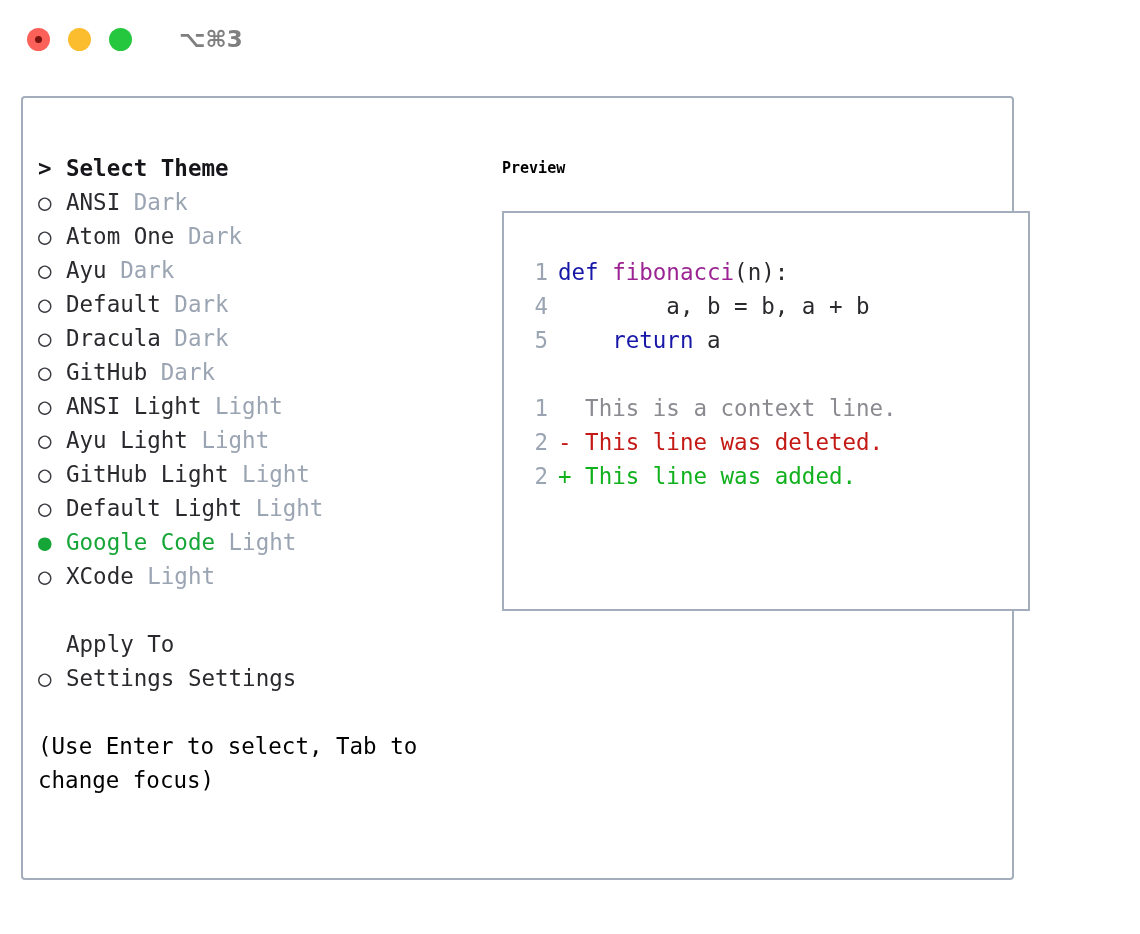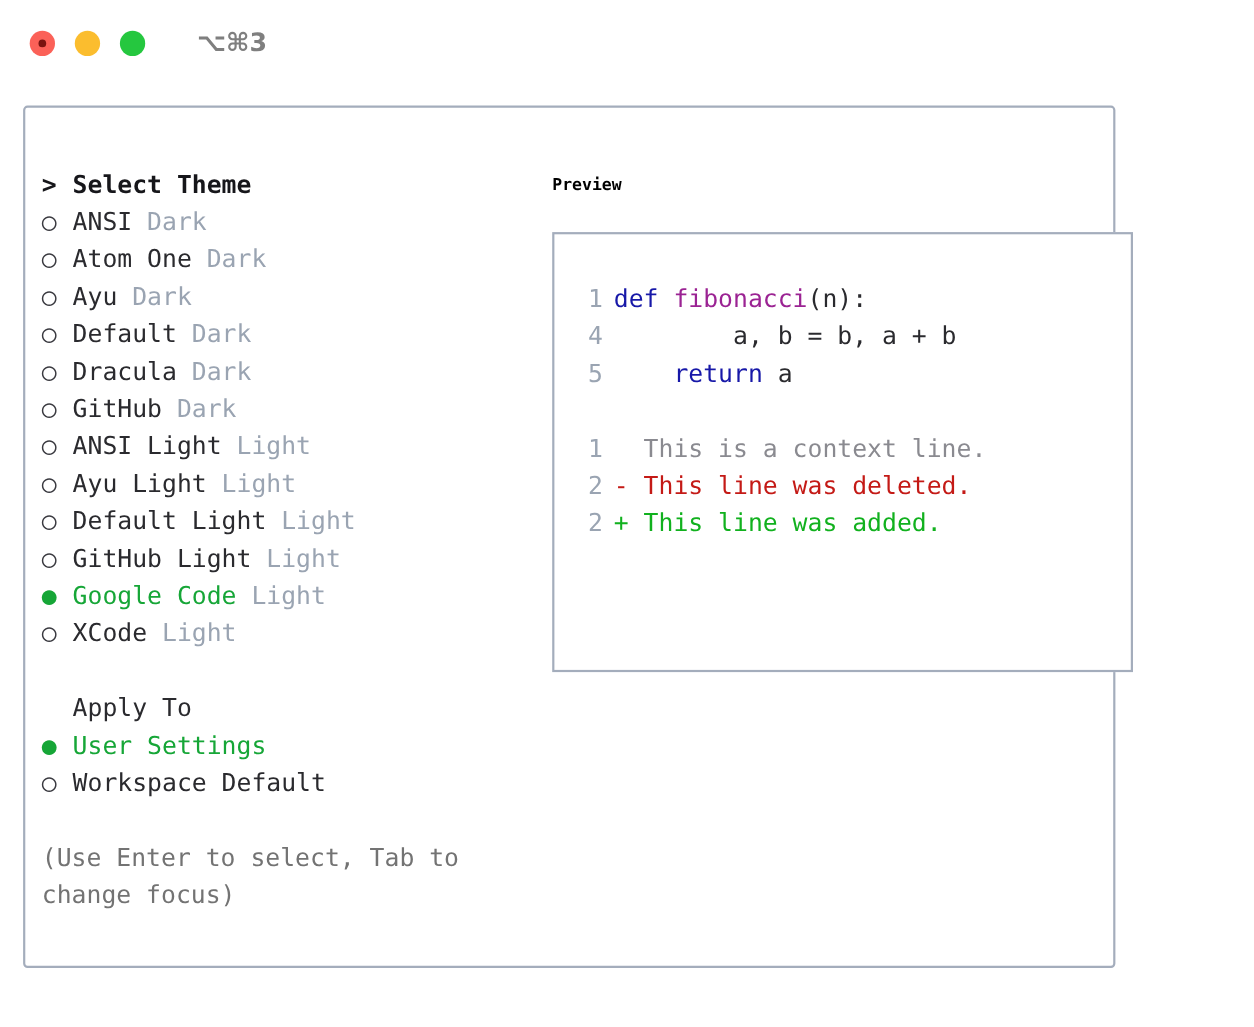--- a/index.html
+++ b/index.html
@@ -113,21 +113,21 @@
   .bullet-off { color: #3a3a40; }
 
   .label-selected { color: #16a637; }
   .label-normal   { color: #2a2a2e; }
 
   .tag { color: #9aa4b2; }
 
   .spacer-line { height: 34px; }
 
   .hint {
-    color: #737373;
+    color: #000000;
     font-size: 22.5px;
     line-height: 34px;
     white-space: pre;
   }
 
   
   .right-col {
     position: absolute;
     left: 479px;
     top: 53px;
@@ -196,33 +196,32 @@
 
       <div id="theme-list">
           <div class="tui-line"><span class="marker bullet-off">○ </span><span class="label-normal">ANSI</span><span class="tag"> Dark</span></div>
           <div class="tui-line"><span class="marker bullet-off">○ </span><span class="label-normal">Atom One</span><span class="tag"> Dark</span></div>
           <div class="tui-line"><span class="marker bullet-off">○ </span><span class="label-normal">Ayu</span><span class="tag"> Dark</span></div>
           <div class="tui-line"><span class="marker bullet-off">○ </span><span class="label-normal">Default</span><span class="tag"> Dark</span></div>
           <div class="tui-line"><span class="marker bullet-off">○ </span><span class="label-normal">Dracula</span><span class="tag"> Dark</span></div>
           <div class="tui-line"><span class="marker bullet-off">○ </span><span class="label-normal">GitHub</span><span class="tag"> Dark</span></div>
           <div class="tui-line"><span class="marker bullet-off">○ </span><span class="label-normal">ANSI Light</span><span class="tag"> Light</span></div>
           <div class="tui-line"><span class="marker bullet-off">○ </span><span class="label-normal">Ayu Light</span><span class="tag"> Light</span></div>
+          <div class="tui-line"><span class="marker bullet-off">○ </span><span class="label-normal">GitHub Light</span><span class="tag"> Light</span></div>
           <div class="tui-line"><span class="marker bullet-off">○ </span><span class="label-normal">Default Light</span><span class="tag"> Light</span></div>
-          <div class="tui-line"><span class="marker bullet-off">○ </span><span class="label-normal">GitHub Light</span><span class="tag"> Light</span></div>
           <div class="tui-line"><span class="marker bullet-on">● </span><span class="label-selected">Google Code</span><span class="tag"> Light</span></div>
           <div class="tui-line"><span class="marker bullet-off">○ </span><span class="label-normal">XCode</span><span class="tag"> Light</span></div>
         </div>
 
       <div class="spacer-line"></div>
 
       <div class="tui-line"><span class="marker">  </span><span class="label-normal">Apply To</span></div>
 
       <div id="apply-list">
-          <div class="tui-line"><span class="marker bullet-on">● </span><span class="label-selected">User Settings</span></div>
-          <div class="tui-line"><span class="marker bullet-off">○ </span><span class="label-normal">Workspace Default</span></div>
+          <div class="tui-line"><span class="marker bullet-off">○ </span><span class="label-normal">Settings Settings</span></div>
         </div>
 
       <div class="spacer-line"></div>
 
       <div class="hint">(Use Enter to select, Tab to</div>
       <div class="hint">change focus)</div>
     </div>
 
     <div class="right-col">
       <div class="preview-title">Preview</div>

